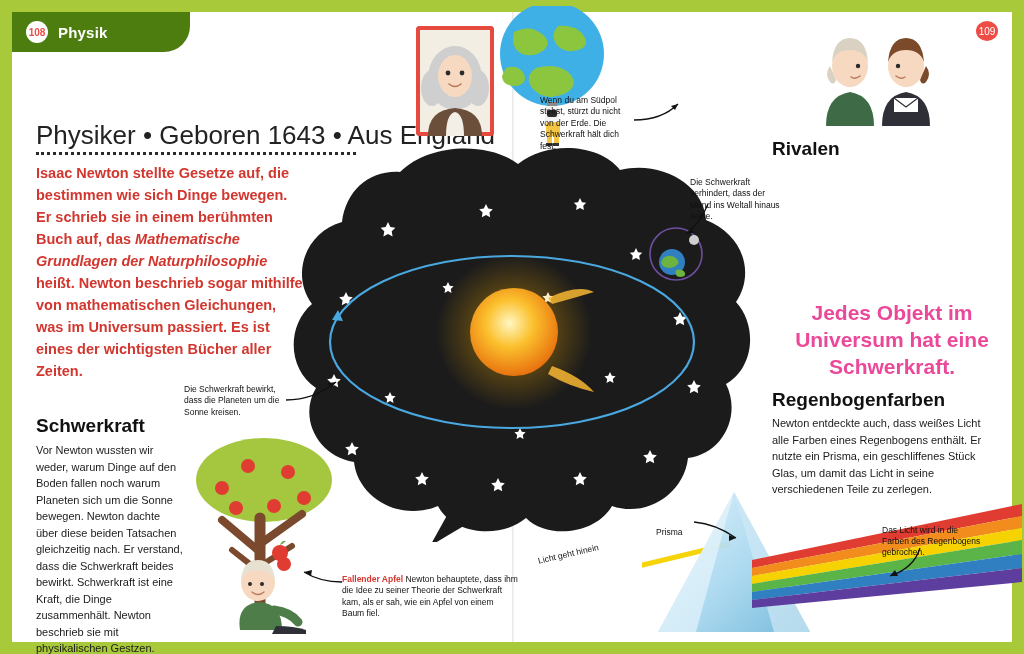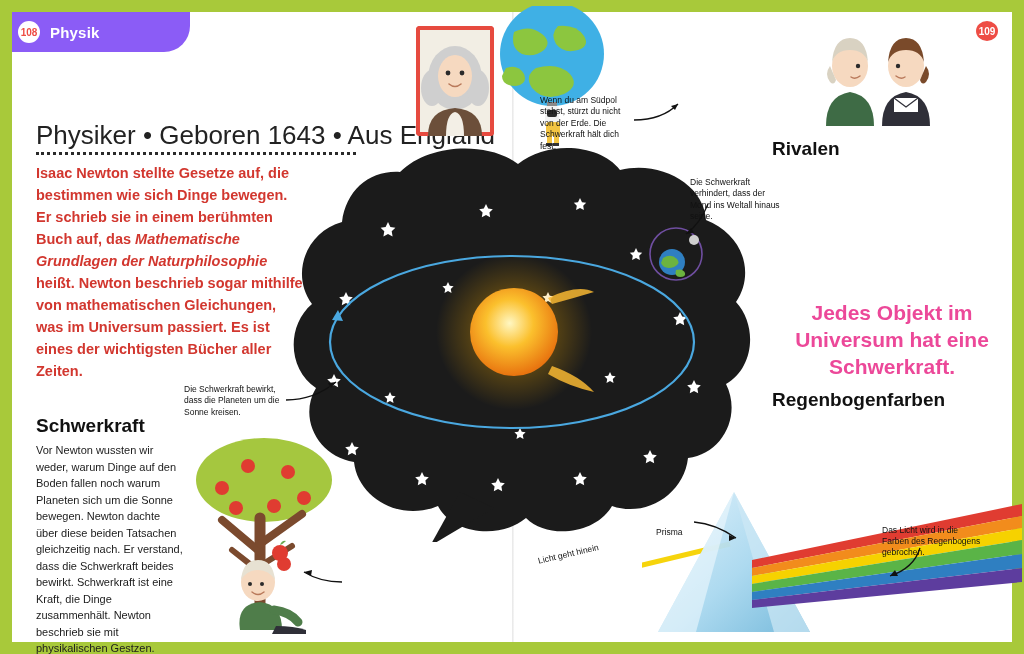--- a/index.html
+++ b/index.html
@@ -38,27 +38,27 @@
     position: absolute;
     left: 500px; top: 0;
     width: 2px; height: 630px;
     background: linear-gradient(to right, rgba(0,0,0,0.10), rgba(0,0,0,0.03));
   }
   
   .header-banner {
     position: absolute;
     left: 0px; top: 0px;
     width: 178px; height: 40px;
-    background: #8b5cf6;
+    background: #4d7c0f;
     border-bottom-right-radius: 26px;
     color: #ffffff;
     display: flex;
     align-items: center;
     gap: 10px;
-    padding-left: 6px;
+    padding-left: 14px;
     box-sizing: border-box;
   }
   .page-num-circle {
     width: 22px; height: 22px;
     border-radius: 50%;
     background: #ffffff;
     color: #ee4d45;
     font-size: 10px;
     font-weight: bold;
     display: flex; align-items: center; justify-content: center;
@@ -69,21 +69,21 @@
     letter-spacing: .2px;
   }
   .page-num-right {
     position: absolute;
     right: 14px; top: 9px;
     width: 22px; height: 20px;
     border-radius: 50%;
     background: #ee4d45;
     color: #ffffff;
     font-size: 10px;
-    font-weight: bold;
+    font-weight: normal;
     display: flex; align-items: center; justify-content: center;
   }
 
   
   .title {
     position: absolute;
     left: 22px; top: 42px;
     font-size: 51px;
     font-weight: bold;
     color: #1a1a1a;
@@ -299,20 +299,21 @@
         <rect x="74" y="72" width="24" height="14" fill="#fff"></rect>
         <path d="M74 72 l12 9 l12 -9" fill="none" stroke="#2f2f38" stroke-width="1.2"></path>
       </svg>
     </div>
 
     <h3 class="sec" style="left:760px; top:126px;">Rivalen</h3>
 
     <div class="bigquote">Jedes Objekt im Universum hat eine Schwerkraft.</div>
 
     <h3 class="sec" style="left:760px; top:377px;">Regenbogenfarben</h3>
+    <p class="body" style="left:760px; top:403px; width:220px;">Newton entdeckte auch, dass weißes Licht alle Farben eines Regenbogens enthält. Er nutzte ein Prisma, ein geschliffenes Stück Glas, um damit das Licht in seine verschiedenen Teile zu zerlegen.</p>
 
     <div class="bubble">
       <svg width="480" height="400" viewBox="0 0 480 400">
         <defs>
           <radialGradient id="sunGrad" cx="45%" cy="40%" r="60%">
             <stop offset="0%" stop-color="#fff7c2"></stop>
             <stop offset="45%" stop-color="#fbc02d"></stop>
             <stop offset="100%" stop-color="#e8730f"></stop>
           </radialGradient>
           <radialGradient id="glow" cx="50%" cy="50%" r="50%">
@@ -418,20 +419,24 @@
         <path d="M17 20 q2 -20 17 -20 q15 0 17 20 q-6 -10 -17 -10 q-11 0 -17 10z" fill="#e7e1d2"></path>
         <circle cx="26" cy="24" r="2" fill="#2b2b2b"></circle>
         <circle cx="38" cy="24" r="2" fill="#2b2b2b"></circle>
         <path d="M28 32 q6 5 12 0" stroke="#b9795a" stroke-width="1.4" fill="none" stroke-linecap="round"></path>
         <path d="M16 70 q-4 -26 20 -28 q22 2 22 28z" fill="#4f7d4a"></path>
         <path d="M52 66 q18 0 30 4 l0 4 l-34 0z" fill="#2f2f38"></path>
         <path d="M50 50 q16 2 24 12" stroke="#4f7d4a" stroke-width="9" fill="none" stroke-linecap="round"></path>
       </svg>
     </div>
 
+    <p class="callout" style="left:330px; top:562px; width:176px;">
+      <span class="emph-red">Fallender Apfel</span>
+      <span class="callout thin" style="position:static; font-weight:normal;">Newton behauptete, dass ihm die Idee zu seiner Theorie der Schwerkraft kam, als er sah, wie ein Apfel von einem Baum fiel.</span>
+    </p>
     <svg style="position:absolute; left:278px; top:548px;" width="56" height="38">
       <path d="M52 22 Q30 22 14 12" stroke="#111" stroke-width="1.3" fill="none"></path>
       <path d="M14 12 l7 4 l1 -6 z" fill="#111"></path>
     </svg>
     <svg style="position:absolute; left:256px; top:528px;" width="24" height="24">
       <circle cx="12" cy="13" r="8" fill="#e03c31"></circle>
       <path d="M12 5 q2 -5 6 -4 q-3 3 -6 4z" fill="#6aa84f"></path>
     </svg>
 
     <div class="prism-area">

